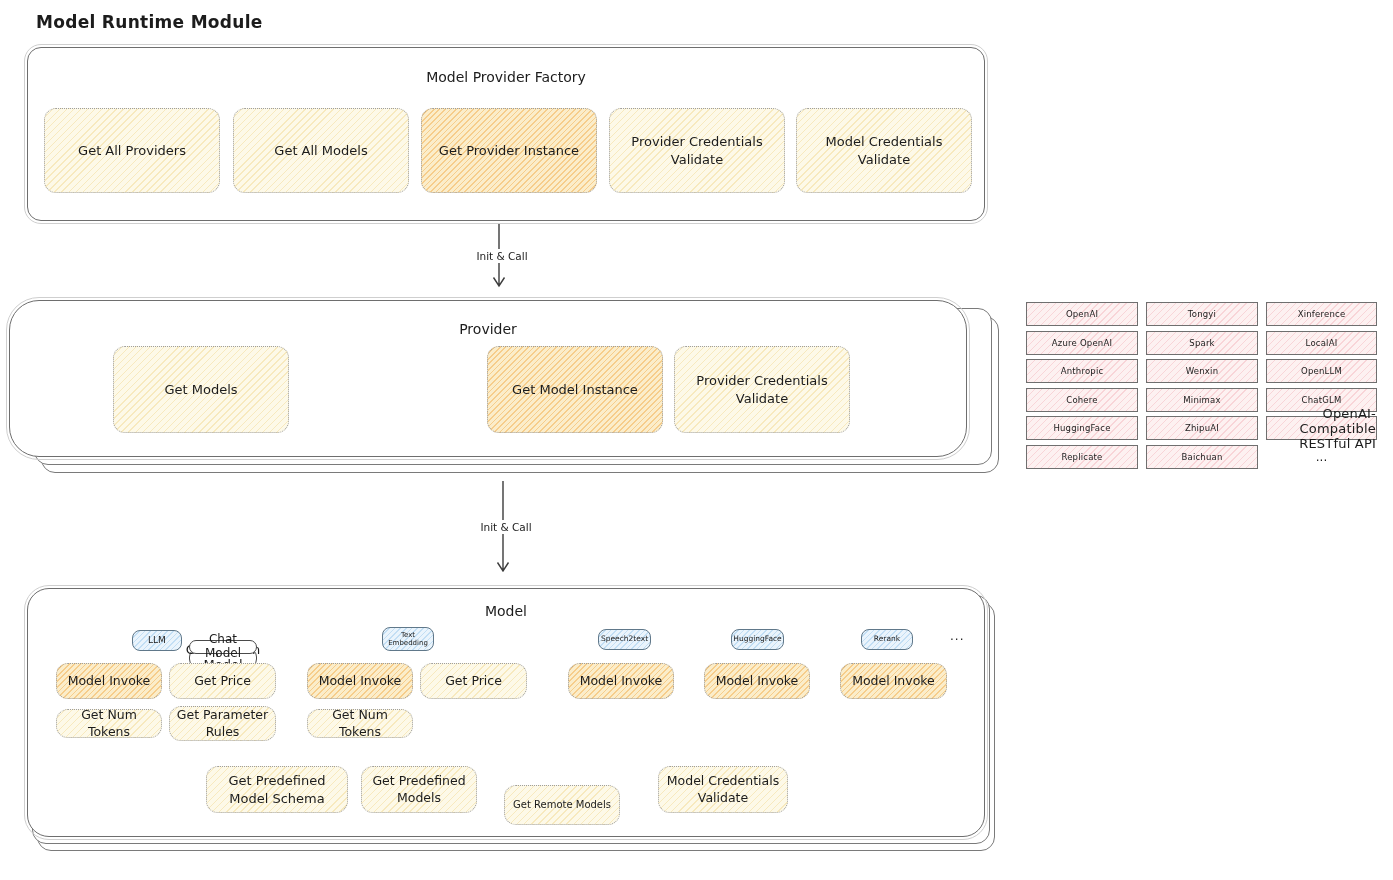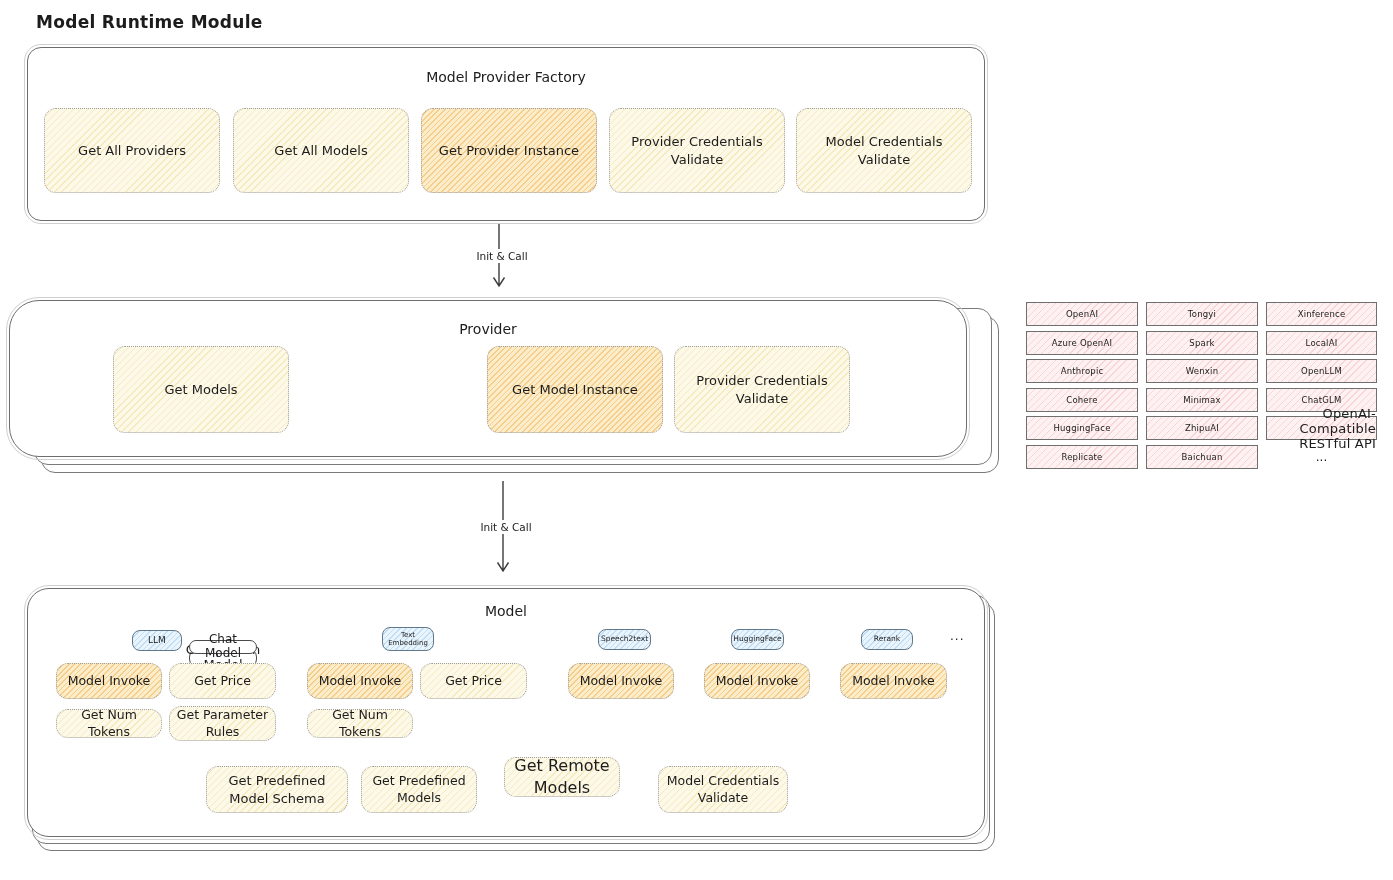--- a/index.html
+++ b/index.html
@@ -148,17 +148,17 @@
     <div class="func orange" style="left:540px;top:74px;width:106px;height:36px;font-size:12.5px;">Model Invoke</div>
     <div class="func orange" style="left:676px;top:74px;width:106px;height:36px;font-size:12.5px;">Model Invoke</div>
     <div class="func orange" style="left:812px;top:74px;width:107px;height:36px;font-size:12.5px;">Model Invoke</div>
 
     <div class="func yellow" style="left:28px;top:120px;width:106px;height:29px;font-size:12.5px;">Get Num Tokens</div>
     <div class="func yellow" style="left:141px;top:117px;width:107px;height:35px;font-size:12.5px;">Get Parameter Rules</div>
     <div class="func yellow" style="left:279px;top:120px;width:106px;height:29px;font-size:12.5px;">Get Num Tokens</div>
 
     <div class="func yellow" style="left:178px;top:177px;width:142px;height:47px;font-size:13px;">Get Predefined Model Schema</div>
     <div class="func yellow" style="left:333px;top:177px;width:116px;height:47px;font-size:12.5px;">Get Predefined Models</div>
-    <div class="func yellow" style="left:476px;top:168px;width:116px;height:40px;font-size:16px;">Get Remote Models</div>
+    <div class="func yellow" style="left:476px;top:196px;width:116px;height:40px;font-size:10px;">Get Remote Models</div>
     <div class="func yellow" style="left:630px;top:177px;width:130px;height:47px;font-size:12.5px;">Model Credentials Validate</div>
   </div>
 
 </div>
 
 </body></html>

